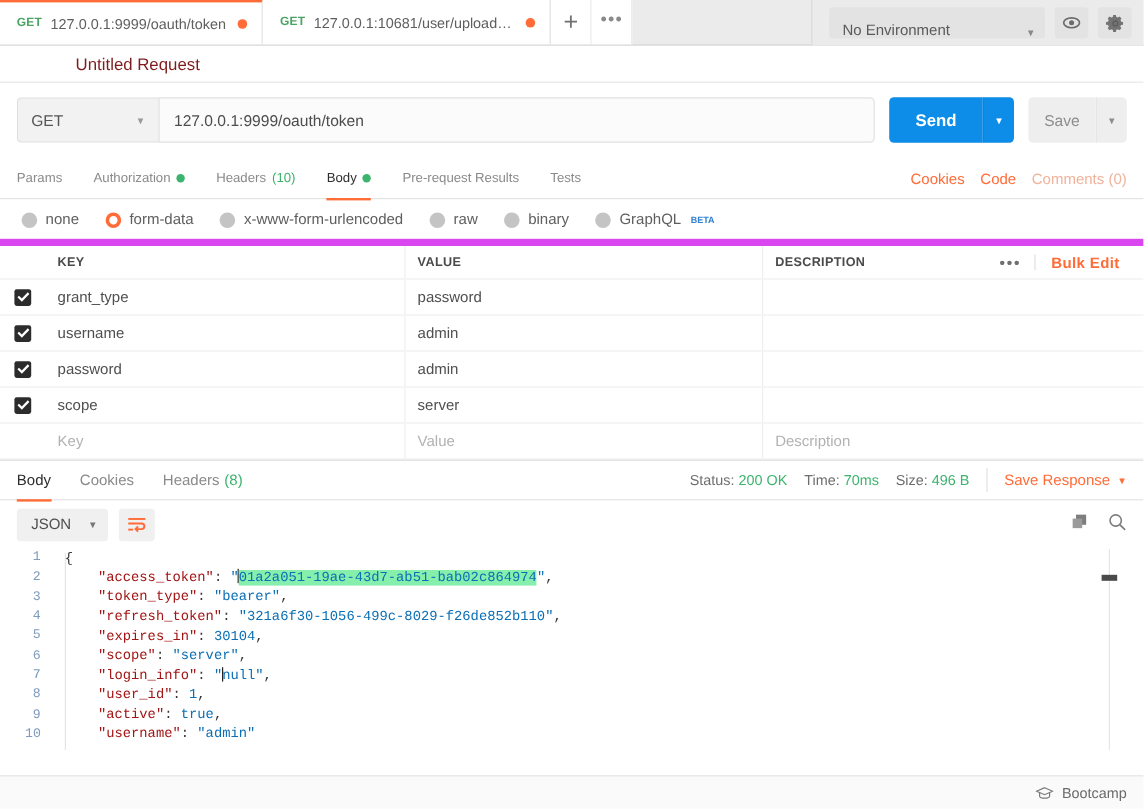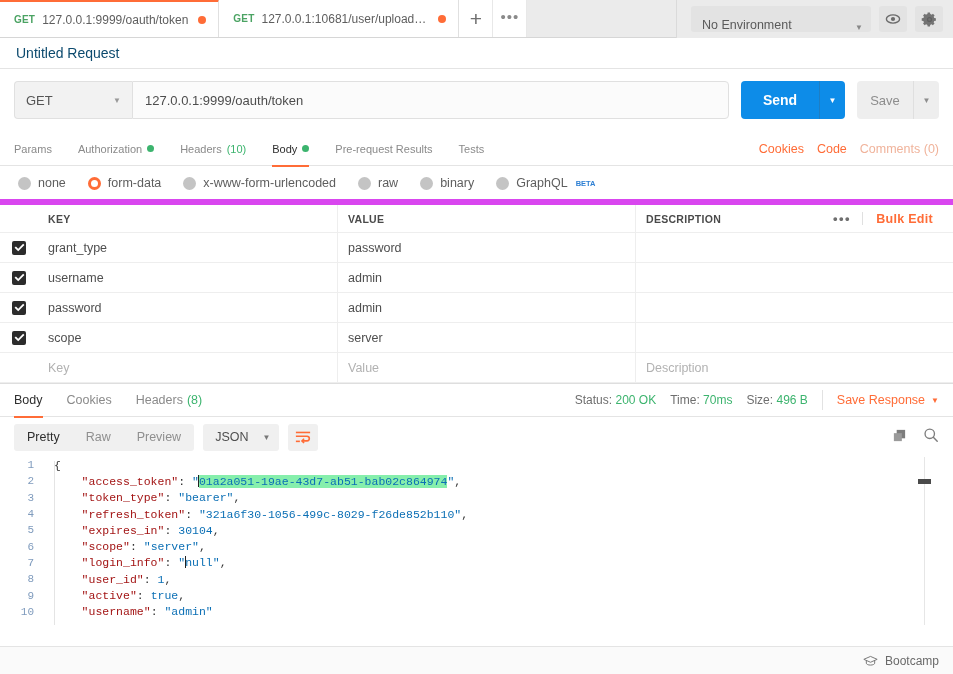--- a/index.html
+++ b/index.html
@@ -63,22 +63,23 @@
   .env-select .cv { margin-left: auto; font-size: 8px; color: #888; }
   .icon-sq {
     width: 28px; height: 26px; background: #e3e3e3; border-radius: 3px;
     display: flex; align-items: center; justify-content: center;
     cursor: pointer;
   }
 
   
   .req-title {
     height: 30px; display: flex; align-items: center;
-    padding: 0 16px; font-size: 14px; color: #0c4a6e;
+    padding: 0 16px; font-size: 14px; color: #7f1d1d;
     background: #fff;
+    margin-left: 47px;
   }
   .divider-h { height: 1px; background: #e4e4e4; }
 
   
   .urlbar {
     display: flex; align-items: center; padding: 12px 14px 13px 14px;
     background: #fff; gap: 0;
   }
   .method-box {
     width: 118px; height: 38px; background: #f2f2f2;
@@ -524,25 +525,20 @@
       <b>496 B</b>
     </span>
     <span class="save-resp">
       <span>Save Response</span>
       <span class="cv">▼</span>
     </span>
   </div>
 </div>
 
 <div class="fmt-bar">
-  <div class="seg">
-    <span class="s active">Pretty</span>
-    <span class="s">Raw</span>
-    <span class="s">Preview</span>
-  </div>
   <div class="json-sel">
     <span>JSON</span>
     <span class="cv">▼</span>
   </div>
   <div class="wrapbtn">
     <svg width="16" height="14" viewBox="0 0 18 14">
       <rect x="1" y="1" width="16" height="1.8" fill="#ff6c37"></rect>
       <path d="M1 6.2h12.5a2.6 2.6 0 010 5.2H8.5" fill="none" stroke="#ff6c37" stroke-width="1.8"></path>
       <path d="M10.2 8.9l-2.4 2.5 2.4 2.4" fill="none" stroke="#ff6c37" stroke-width="1.8"></path>
       <rect x="1" y="11" width="4.5" height="1.8" fill="#ff6c37"></rect>

